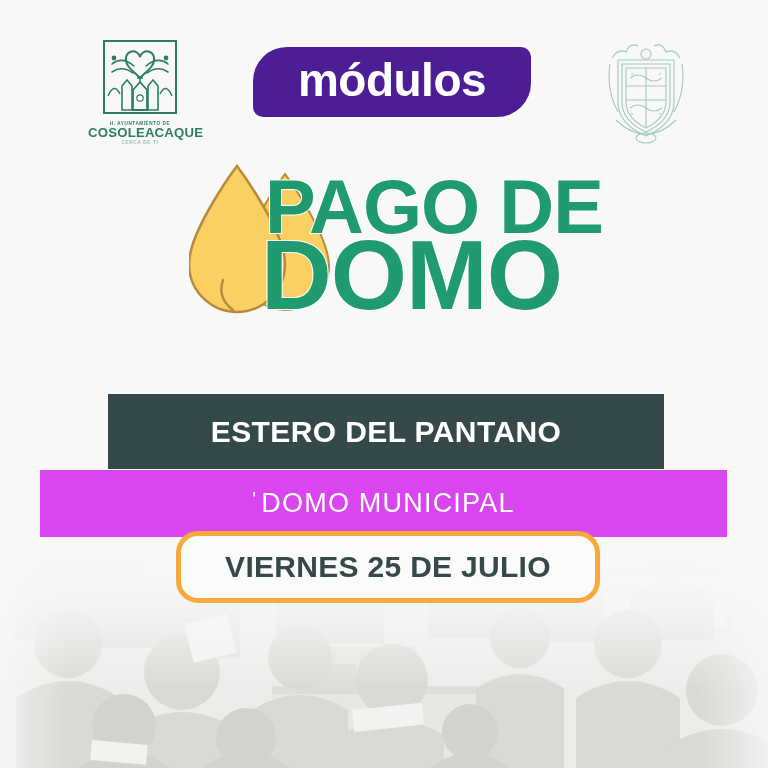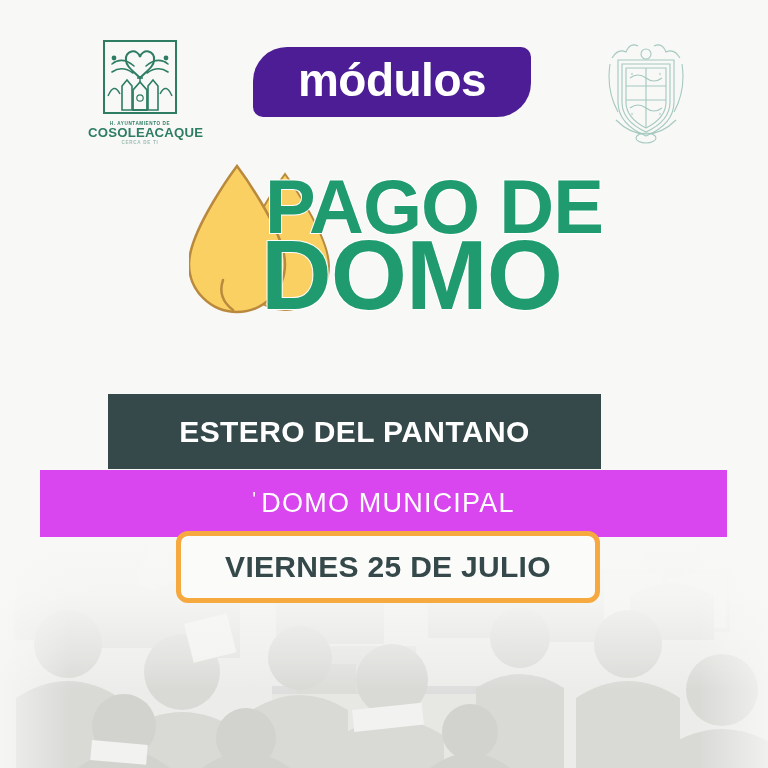--- a/index.html
+++ b/index.html
@@ -82,21 +82,21 @@
     -webkit-text-stroke:2px #ffffff;
     paint-order:stroke fill;
     text-shadow:4px 5px 0 rgba(255,255,255,.0);
     white-space:nowrap;
   }
   .headline .ln1{font-size:76px;}
   .headline .ln2{font-size:98px;margin-top:-6px;margin-left:-4px;}
 
   
   .bar-dark{
-    position:absolute;left:108px;top:394px;width:493px;height:75px;
+    position:absolute;left:108px;top:394px;width:556px;height:75px;
     background:#35494a;
     display:flex;align-items:center;justify-content:center;
   }
   .bar-dark span{
     color:#ffffff;font-size:30px;font-weight:800;letter-spacing:.4px;
   }
   .bar-green{
     position:absolute;left:40px;top:470px;width:687px;height:67px;
     background:#d946ef;
     display:flex;align-items:center;justify-content:center;
@@ -104,21 +104,21 @@
   .bar-green span{
     color:#ffffff;font-size:27px;font-weight:400;letter-spacing:1.2px;
   }
   .bar-green .tick{
     font-size:20px;margin-right:4px;position:relative;top:-6px;opacity:.95;
   }
   .date-box{
     position:absolute;left:176px;top:531px;width:424px;height:72px;
     background:#fbfbfa;
     border:5px solid #f5a93f;
-    border-radius:12px;
+    border-radius:22px;
     box-sizing:border-box;
     display:flex;align-items:center;justify-content:center;
   }
   .date-box span{
     color:#35494a;font-size:30px;font-weight:800;letter-spacing:.3px;
   }
 </style>
 </head>
 <body>
 

